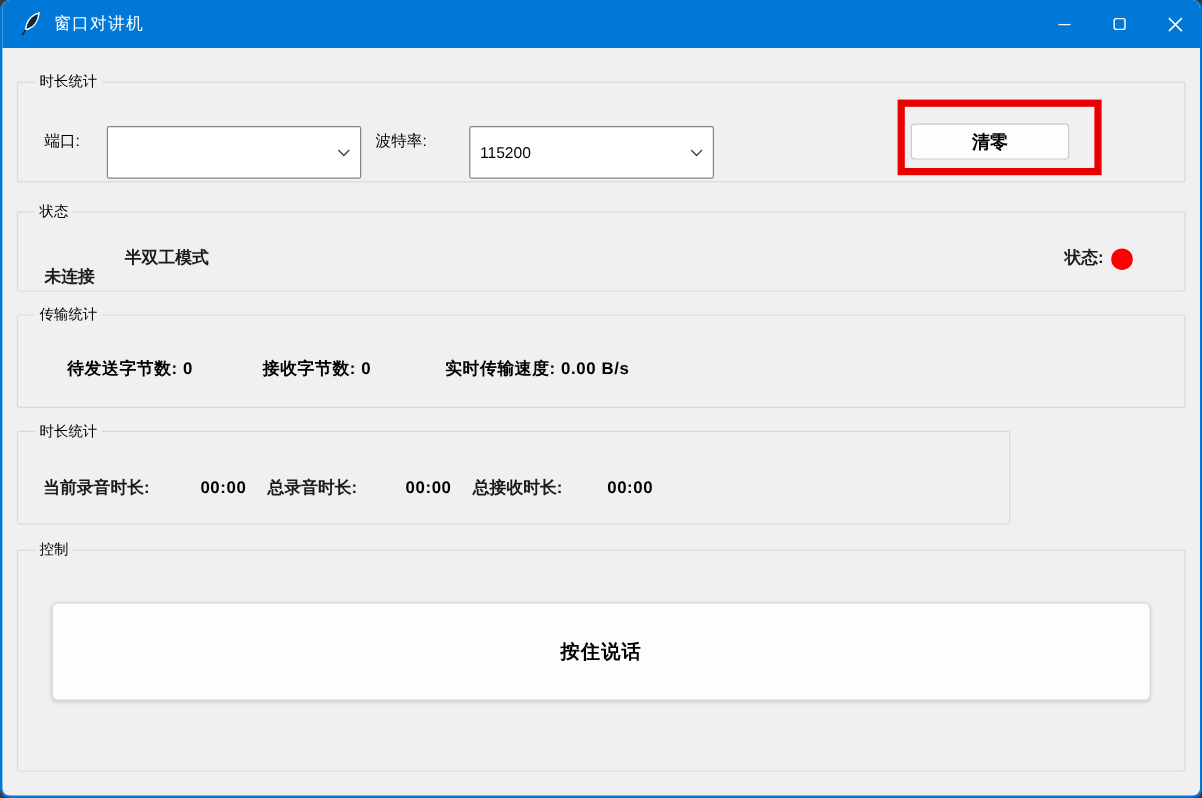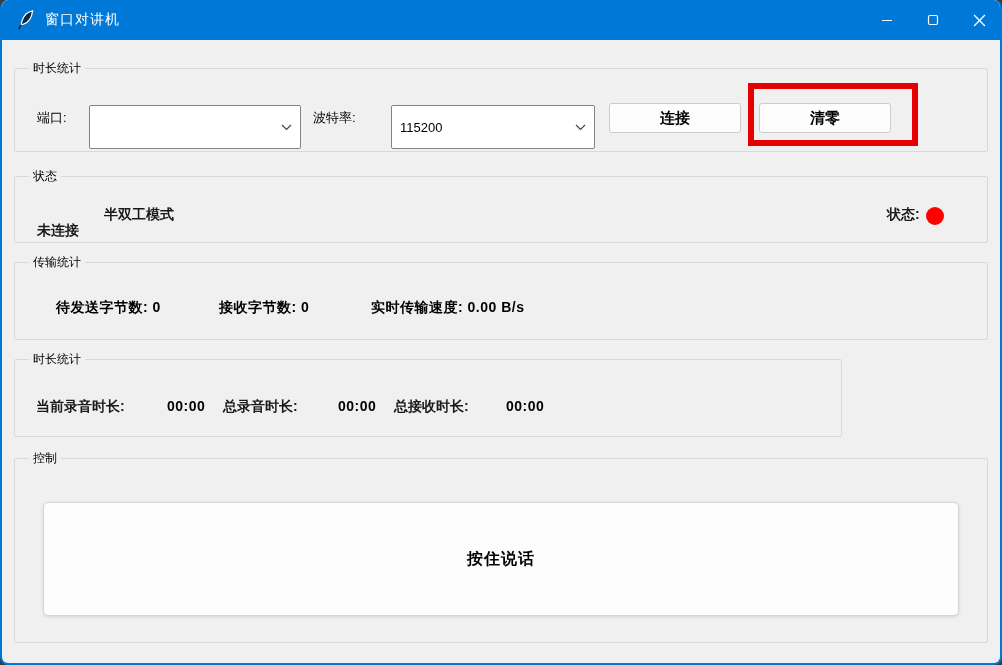--- a/index.html
+++ b/index.html
@@ -82,21 +82,20 @@
     </div>
     <span class="abs lbl13" style="left:298px;top:40px;">波特率:</span>
     <div class="combo" style="left:376px;top:36px;width:204px;">
       <span>115200</span>
       <span class="chev">
         <svg width="11" height="7" viewBox="0 0 11 7">
             <polyline points="1,1 5.5,5.5 10,1" fill="none" stroke="#444444" stroke-width="1.2"></polyline>
           </svg>
       </span>
     </div>
-    <div class="btn" style="left:594px;top:34px;width:132px;">连接</div>
     <div class="btn" style="left:744px;top:34px;width:132px;">清零</div>
   </div>
 
   <div class="annotation" style="left:746px;top:83px;width:170px;height:63px;"></div>
 
   <div class="group" style="left:12px;top:176px;width:974px;height:67px;">
     <span class="group-label">状态</span>
     <span class="abs semibold" style="left:22px;top:29px;margin-top:16px;">未连接</span>
     <span class="abs semibold" style="left:89px;top:29px;">半双工模式</span>
     <span class="abs semibold" style="left:872px;top:29px;text-align:right;">状态:</span>
@@ -115,16 +114,16 @@
     <span class="abs dur-label" style="left:21px;top:38px;">当前录音时长:</span>
     <span class="abs dur-value" style="left:152px;top:38px;">00:00</span>
     <span class="abs dur-label" style="left:208px;top:38px;">总录音时长:</span>
     <span class="abs dur-value" style="left:323px;top:38px;">00:00</span>
     <span class="abs dur-label" style="left:379px;top:38px;">总接收时长:</span>
     <span class="abs dur-value" style="left:491px;top:38px;">00:00</span>
   </div>
 
   <div class="group" style="left:12px;top:458px;width:974px;height:185px;">
     <span class="group-label">控制</span>
-    <div class="talk-btn" style="left:28px;top:43px;width:916px;height:114px;">按住说话</div>
+    <div class="talk-btn" style="left:28px;top:43px;width:916px;height:82px;">按住说话</div>
   </div>
 
 </div>
 
 </body></html>

